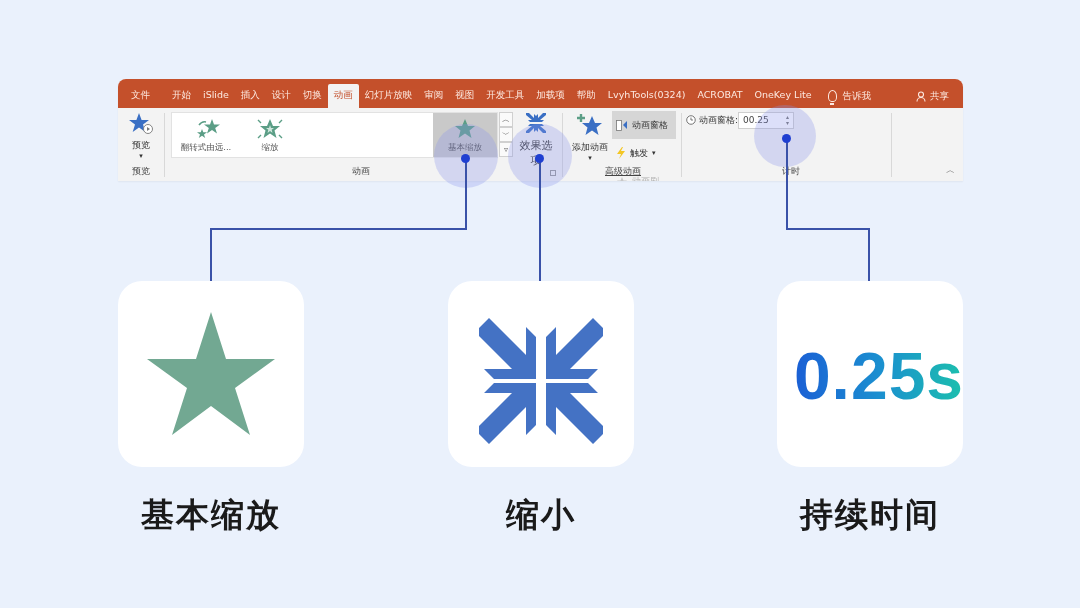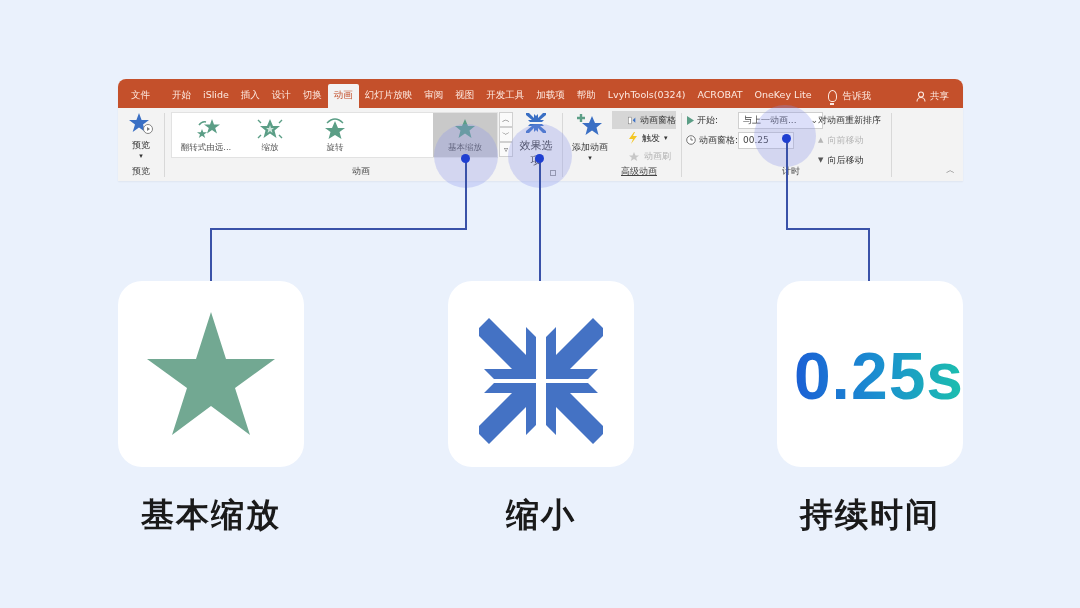--- a/index.html
+++ b/index.html
@@ -64,21 +64,21 @@
 
   .effect-btn { position: absolute; left: 397px; top: 4px; width: 42px; text-align: center; cursor: pointer; }
   .effect-btn .lbl { display:block; margin-top: 2px; font-size: 11px; }
   .launcher { position: absolute; left: 432px; top: 62px; width: 6px; height: 6px; border: 1px solid #999; }
 
   
   .add-anim { position: absolute; left: 450px; top: 4px; width: 44px; text-align: center; cursor:pointer; }
   .add-anim .lbl { display:block; margin-top: 1px; }
   .add-anim .caret { display:block; font-size: 7px; line-height: 8px; }
   .adv-list { position: absolute; left: 494px; top: 3px; width: 64px; }
-  .adv-row { height: 18px; display:flex; align-items:center; gap: 4px; padding-left: 16px; white-space: nowrap; cursor: pointer; }
+  .adv-row { height: 28px; display:flex; align-items:center; gap: 4px; padding-left: 4px; white-space: nowrap; cursor: pointer; }
   .adv-row.hl { background: #d6d6d6; }
   .adv-row.dim { color: #b0b0b0; }
 
   
   .timing { position: absolute; left: 568px; top: 2px; width: 210px; }
   .t-row { height: 20px; display:flex; align-items:center; white-space: nowrap; }
   .t-row .lab { width: 52px; display:flex; align-items:center; gap: 3px; }
   .t-box {
     height: 17px; border: 1px solid #cfcfcf; background: #fff; display:flex; align-items:center;
     padding: 0 4px; color: #444;
@@ -169,27 +169,20 @@
         <span class="lbl">缩放</span>
       </div>
       <div class="gal-item" style="left:2px;">
         <svg class="ico" width="64" height="26" viewBox="0 0 64 26">
           <polygon points="38,3 40,8.5 46,8.5 41.2,12 43,17.5 38,14 33,17.5 34.8,12 30,8.5 36,8.5" fill="#5b9e86"></polygon>
           <polygon points="28,13 29.3,16.3 33,16.3 30,18.5 31.2,22 28,19.8 24.8,22 26,18.5 23,16.3 26.7,16.3" fill="#5b9e86"></polygon>
           <path d="M25 9 q3 -4 7 -3" fill="none" stroke="#5b9e86" stroke-width="1.5"></path>
         </svg>
         <span class="lbl">翻转式由远...</span>
       </div>
-      <div class="gal-item" style="left:131px;">
-        <svg class="ico" width="64" height="26" viewBox="0 0 64 26">
-          <polygon points="32,5 35,12 42,12 36.5,16 38.5,23 32,19 25.5,23 27.5,16 22,12 29,12" fill="#5b9e86"></polygon>
-          <path d="M24 7 q8 -8 16 0" fill="none" stroke="#5b9e86" stroke-width="1.4"></path>
-        </svg>
-        <span class="lbl">旋转</span>
-      </div>
       <div class="gal-item selected" style="left:261px;">
         <svg class="ico" width="64" height="26" viewBox="0 0 64 26">
           <polygon points="32,3 35,10 42,10 36.5,14.5 38.5,22 32,17.5 25.5,22 27.5,14.5 22,10 29,10" fill="#5b9e86"></polygon>
         </svg>
         <span class="lbl">基本缩放</span>
       </div>
     </div>
     <div class="gal-scroll">
       <div>︿</div>
       <div>﹀</div>
@@ -234,59 +227,36 @@
         <span>触发</span>
         <span style="font-size:7px">▾</span>
       </div>
       <div class="adv-row dim">
         <svg width="12" height="11" viewBox="0 0 12 11">
           <polygon points="6,1 7.5,4.5 11,4.5 8.2,6.7 9.2,10 6,8 2.8,10 3.8,6.7 1,4.5 4.5,4.5" fill="#c7c7c7"></polygon>
         </svg>
         <span>动画刷</span>
       </div>
     </div>
-    <div class="group-label" style="left:466px;width:110px;text-decoration:underline;">高级动画</div>
+    <div class="group-label" style="left:450px;width:110px;text-decoration:underline;">高级动画</div>
     <div class="vsep" style="left:563px;"></div>
 
     <div class="timing">
-      <div class="t-row">
-        <span class="lab">
-          <svg width="8" height="9" viewBox="0 0 8 9">
-              <polygon points="1,0 8,4.5 1,9" fill="#5b9e86"></polygon>
-            </svg>
-          <span>开始:</span>
-        </span>
-        <div class="t-box select">
-          <span>与上一动画...</span>
-          <span style="font-size:9px;color:#555">⌄</span>
-        </div>
-      </div>
       <div class="t-row">
         <span class="lab">
           <svg width="10" height="10" viewBox="0 0 10 10">
             <circle cx="5" cy="5" r="4.3" fill="#fff" stroke="#666" stroke-width="0.9"></circle>
             <path d="M5 2.5 V5 H7" stroke="#666" stroke-width="0.9" fill="none"></path>
           </svg>
           <span>动画窗格:</span>
         </span>
         <div class="t-box spin">
           <span>00.25</span>
           <span class="spin-arrows">▴<br>▾</span>
         </div>
-      </div>
-    </div>
-    <div class="reorder">
-      <div class="re-row">对动画重新排序</div>
-      <div class="re-row dim">
-        <span style="font-size:7px">▲</span>
-        <span>向前移动</span>
-      </div>
-      <div class="re-row">
-        <span style="font-size:7px;color:#555">▼</span>
-        <span>向后移动</span>
       </div>
     </div>
     <div class="group-label" style="left:568px;width:210px;">计时</div>
     <div class="vsep" style="left:773px;"></div>
     <div class="collapse-caret">︿</div>
   </div>
 </div>
 
 <div class="halo" style="left:434px;top:124px;width:64px;height:64px;"></div>
 <div class="halo" style="left:508px;top:124px;width:64px;height:64px;"></div>

